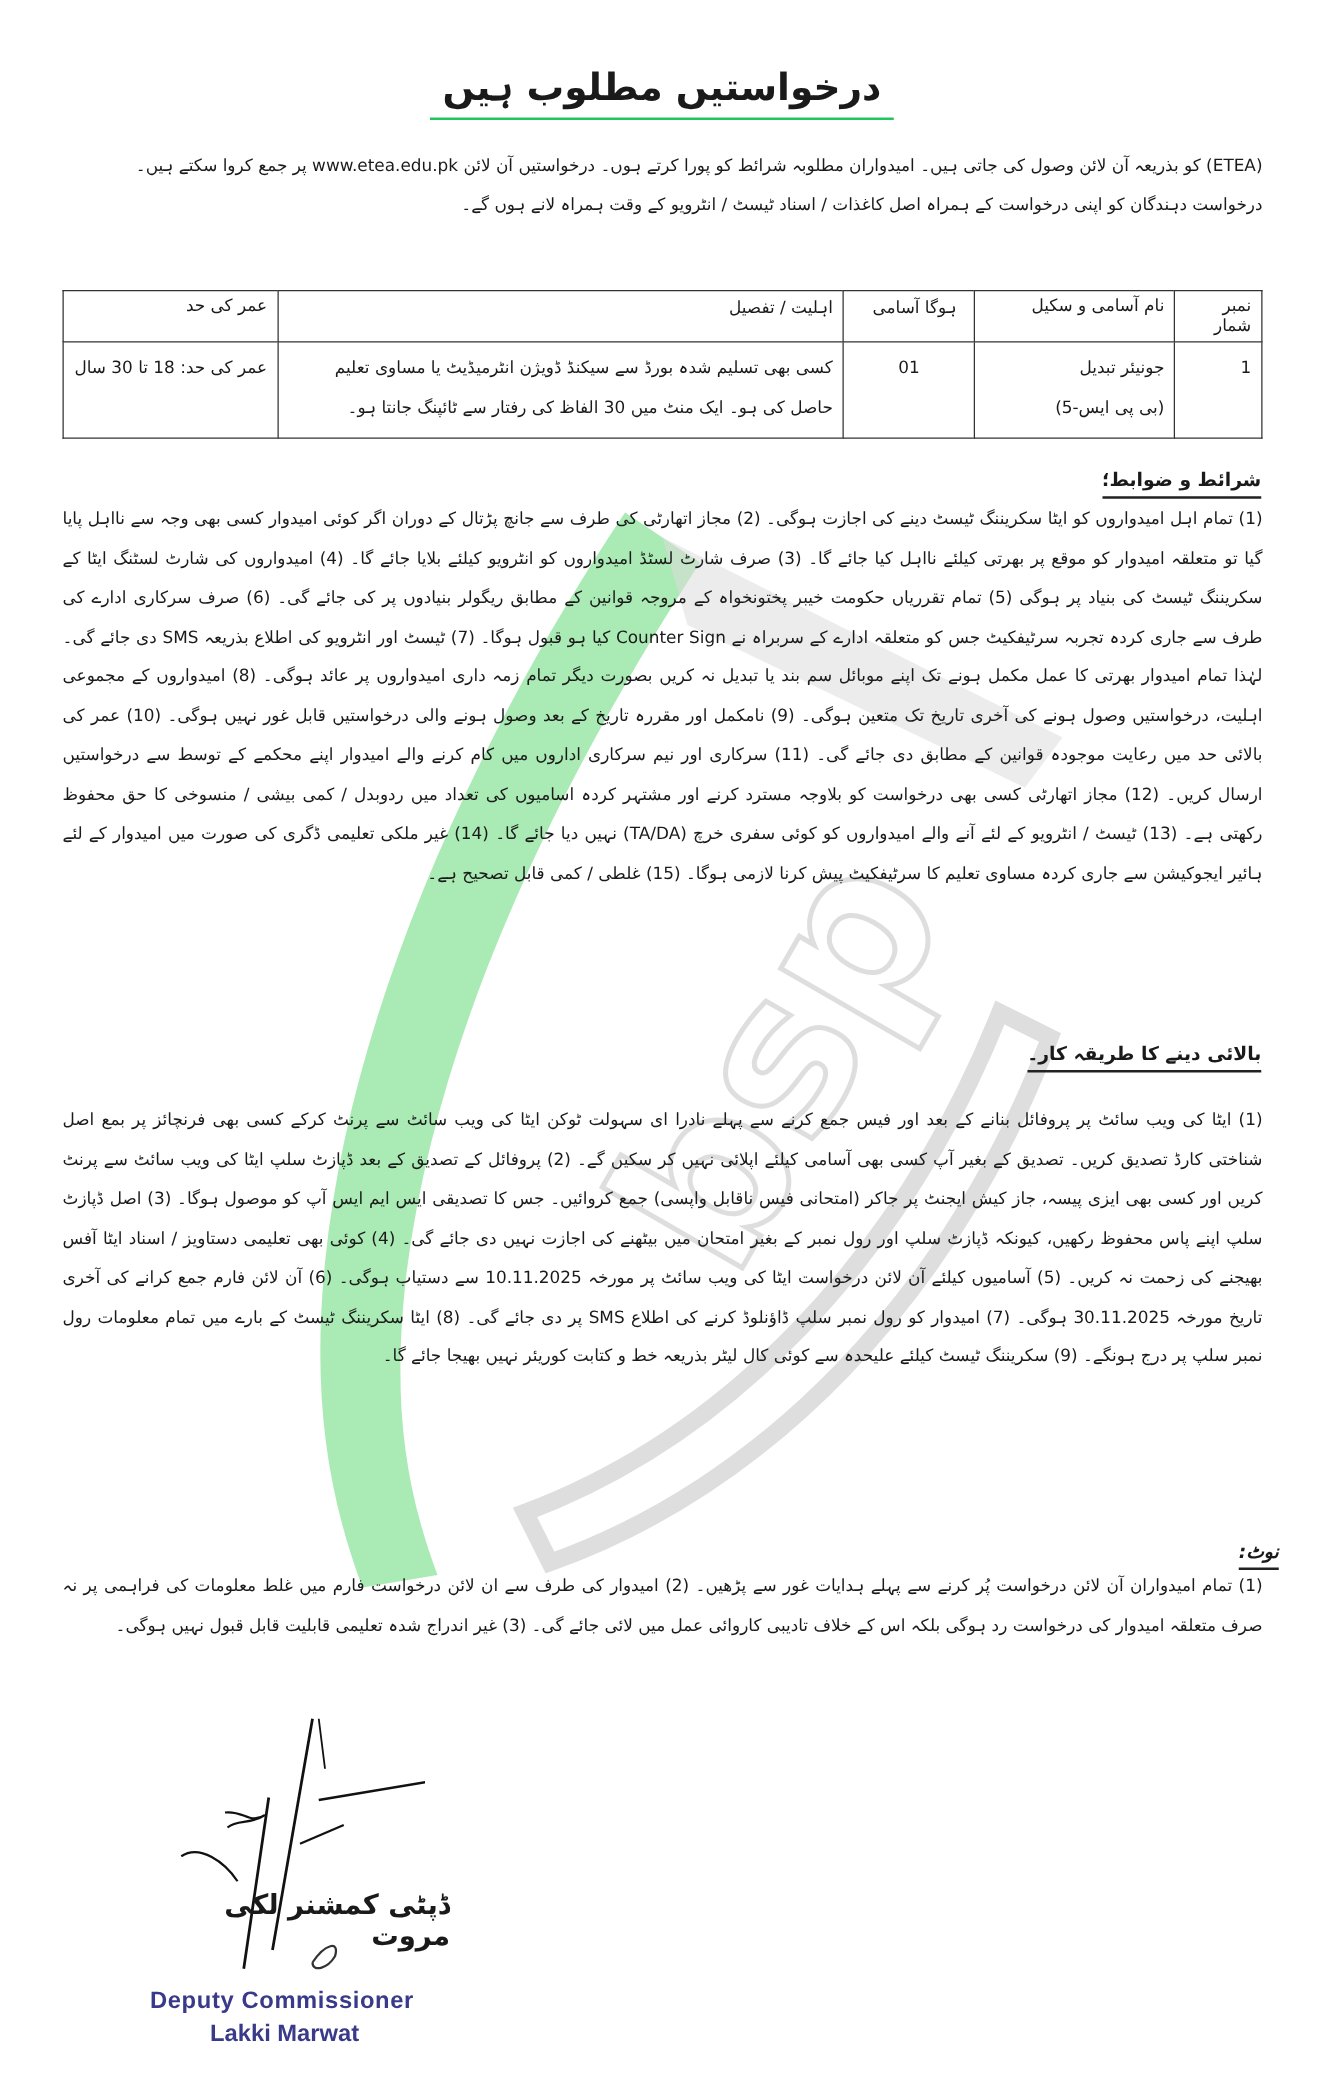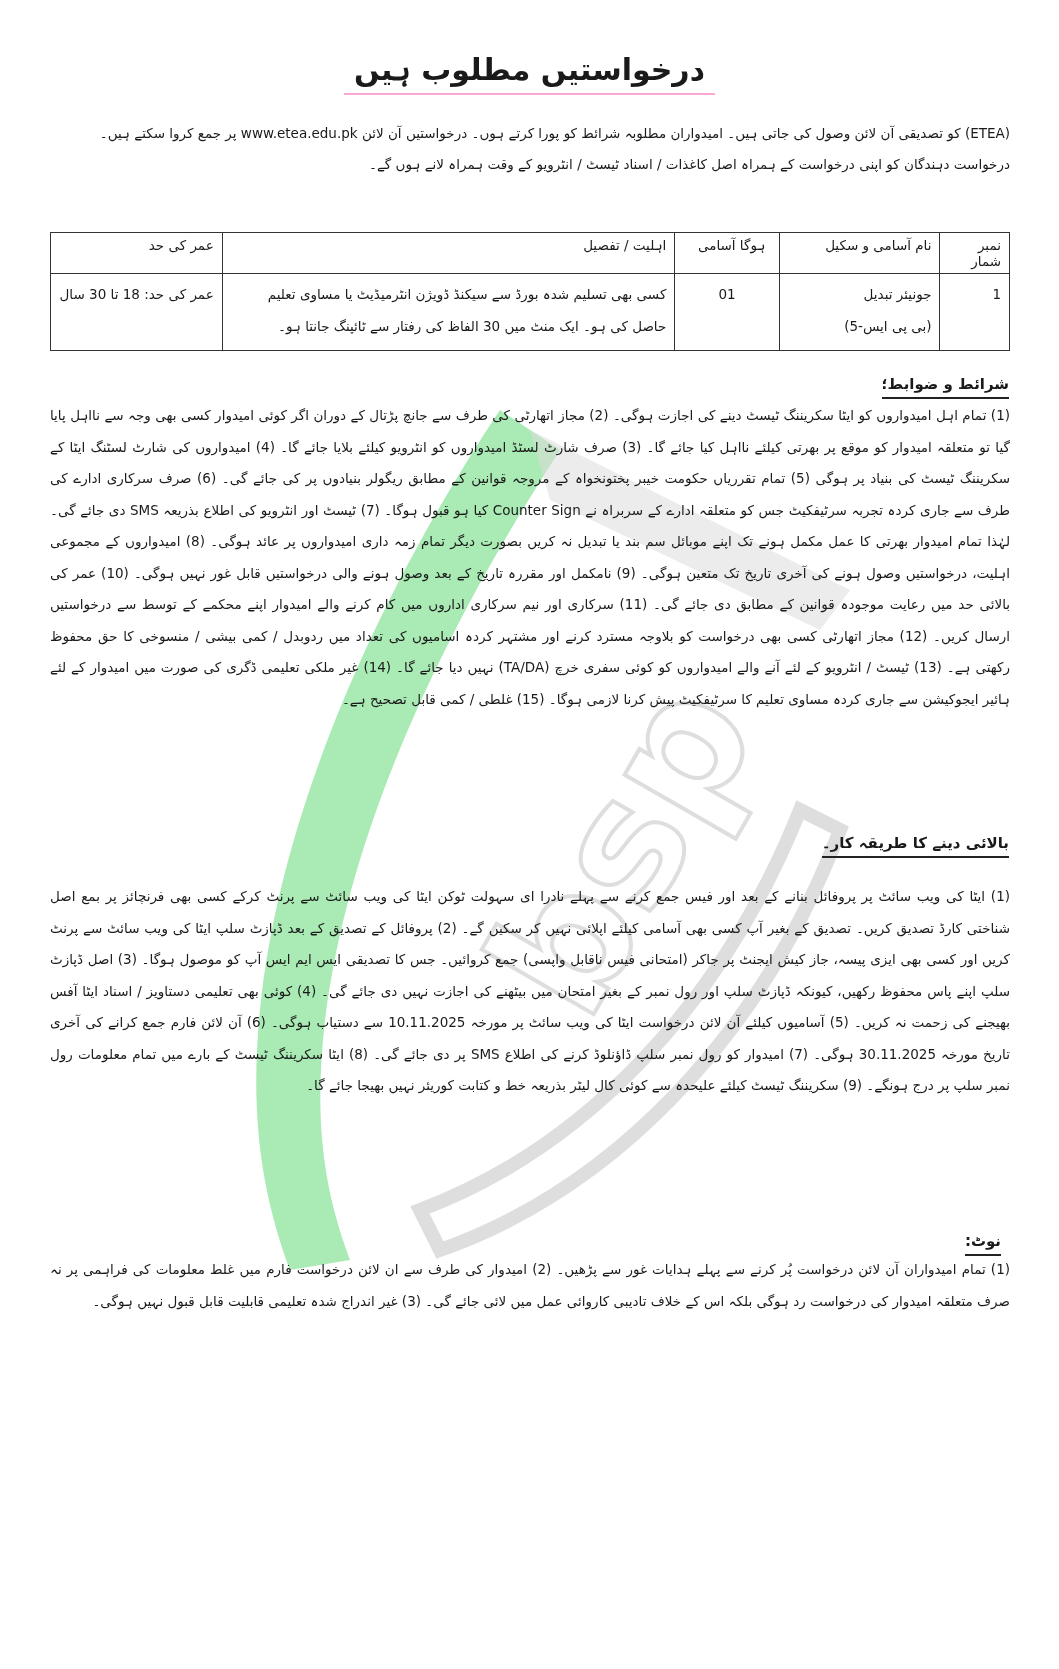--- a/index.html
+++ b/index.html
@@ -10,21 +10,21 @@
     .page { position: absolute; left: 0; top: 0; width: 1059px; height: 1669px; }
     .watermark-arc {
       position: absolute; left: 200px; top: 390px; width: 700px; height: 900px;
       pointer-events: none; z-index: 0;
     }
     .rtl { direction: rtl; text-align: right; }
     .title {
       position: absolute; left: 0; right: 0; top: 52px; text-align: center;
       font-size: 30px; font-weight: bold; z-index: 2;
     }
-    .title span { border-bottom: 2px solid #f9a8d4; padding: 0 10px 6px 10px; }
+    .title span { border-bottom: 2px solid #22c55e; padding: 0 10px 6px 10px; }
     .intro {
       position: absolute; left: 50px; width: 960px; top: 118px;
       font-size: 13.5px; line-height: 31px; z-index: 2;
     }
     .intro p { margin: 0; white-space: nowrap; overflow: hidden; }
     table.posts {
       position: absolute; left: 50px; top: 232px; width: 960px;
       border-collapse: collapse; z-index: 2; direction: rtl;
       font-size: 13.5px;
     }
@@ -38,21 +38,21 @@
     .c-name { width: 138px; }
     .c-count { width: 80px; text-align: center !important; }
     .c-qual { width: 440px; }
     .c-age { width: 150px; }
     .section-head {
       position: absolute; z-index: 2; font-size: 15px; font-weight: bold; margin-top: 12px;
     }
     .section-head span { border-bottom: 2px solid #222; padding-bottom: 4px; }
     .h-terms { right: 50px; top: 363px; }
     .h-method { right: 50px; top: 822px; }
-    .h-note { right: 58px; top: 1220px; }
+    .h-note { right: 36px; top: 1220px; font-style: italic; }
     .body-block {
       position: absolute; left: 50px; width: 960px; z-index: 2;
       font-size: 13.5px; line-height: 31.5px; text-align: justify; text-align-last: right;
     }
     .terms { top: 400px; }
     .method { top: 858px; margin-top: 23px; }
     .note { top: 1254px; }
     .body-block p { margin: 0; }
     .sig-area { position: absolute; left: 60px; top: 1360px; width: 300px; height: 300px; z-index: 2; }
     .sig-svg { position: absolute; left: 40px; top: 0; }
@@ -78,21 +78,21 @@
     <path d="M330 40 L 650 200 L 620 240 L 350 110 Z" fill="#dcdcdc" opacity="0.55"></path>
     <path d="M220 820 C 380 760, 520 620, 600 420 L 640 440 C 560 650, 410 800, 240 860 Z" fill="none" stroke="#c8c8c8" stroke-width="14" opacity="0.6"></path>
     <text x="250" y="600" transform="rotate(-60 350 500)" font-family="DejaVu Sans, sans-serif" font-size="170" font-weight="bold" fill="none" stroke="#c4c4c4" stroke-width="4" opacity="0.55">bsp</text>
   </svg>
 
   <div class="title">
     <span>درخواستیں مطلوب ہیں</span>
   </div>
 
   <div class="intro rtl">
-    <p>(ETEA) کو تصدیقی آن لائن وصول کی جاتی ہیں۔ امیدواران مطلوبہ شرائط کو پورا کرتے ہوں۔ درخواستیں آن لائن www.etea.edu.pk پر جمع کروا سکتے ہیں۔</p>
+    <p>(ETEA) کو بذریعہ آن لائن وصول کی جاتی ہیں۔ امیدواران مطلوبہ شرائط کو پورا کرتے ہوں۔ درخواستیں آن لائن www.etea.edu.pk پر جمع کروا سکتے ہیں۔</p>
     <p>درخواست دہندگان کو اپنی درخواست کے ہمراہ اصل کاغذات / اسناد ٹیسٹ / انٹرویو کے وقت ہمراہ لانے ہوں گے۔</p>
   </div>
 
   <table class="posts">
     <thead>
       <tr>
         <th class="c-no">نمبر شمار</th>
         <th class="c-name">نام آسامی و سکیل</th>
         <th class="c-count">ہوگا آسامی</th>
         <th class="c-qual">اہلیت / تفصیل</th>
@@ -127,14 +127,29 @@
     <p>(1) ایٹا کی ویب سائٹ پر پروفائل بنانے کے بعد اور فیس جمع کرنے سے پہلے نادرا ای سہولت ٹوکن ایٹا کی ویب سائٹ سے پرنٹ کرکے کسی بھی فرنچائز پر بمع اصل شناختی کارڈ تصدیق کریں۔ تصدیق کے بغیر آپ کسی بھی آسامی کیلئے اپلائی نہیں کر سکیں گے۔ (2) پروفائل کے تصدیق کے بعد ڈپازٹ سلپ ایٹا کی ویب سائٹ سے پرنٹ کریں اور کسی بھی ایزی پیسہ، جاز کیش ایجنٹ پر جاکر (امتحانی فیس ناقابل واپسی) جمع کروائیں۔ جس کا تصدیقی ایس ایم ایس آپ کو موصول ہوگا۔ (3) اصل ڈپازٹ سلپ اپنے پاس محفوظ رکھیں، کیونکہ ڈپازٹ سلپ اور رول نمبر کے بغیر امتحان میں بیٹھنے کی اجازت نہیں دی جائے گی۔ (4) کوئی بھی تعلیمی دستاویز / اسناد ایٹا آفس بھیجنے کی زحمت نہ کریں۔ (5) آسامیوں کیلئے آن لائن درخواست ایٹا کی ویب سائٹ پر مورخہ 10.11.2025 سے دستیاب ہوگی۔ (6) آن لائن فارم جمع کرانے کی آخری تاریخ مورخہ 30.11.2025 ہوگی۔ (7) امیدوار کو رول نمبر سلپ ڈاؤنلوڈ کرنے کی اطلاع SMS پر دی جائے گی۔ (8) ایٹا سکریننگ ٹیسٹ کے بارے میں تمام معلومات رول نمبر سلپ پر درج ہونگے۔ (9) سکریننگ ٹیسٹ کیلئے علیحدہ سے کوئی کال لیٹر بذریعہ خط و کتابت کوریئر نہیں بھیجا جائے گا۔</p>
   </div>
 
   <div class="section-head h-note rtl">
     <span>نوٹ:</span>
   </div>
   <div class="body-block note rtl">
     <p>(1) تمام امیدواران آن لائن درخواست پُر کرنے سے پہلے ہدایات غور سے پڑھیں۔ (2) امیدوار کی طرف سے ان لائن درخواست فارم میں غلط معلومات کی فراہمی پر نہ صرف متعلقہ امیدوار کی درخواست رد ہوگی بلکہ اس کے خلاف تادیبی کاروائی عمل میں لائی جائے گی۔ (3) غیر اندراج شدہ تعلیمی قابلیت قابل قبول نہیں ہوگی۔</p>
   </div>
 
+  <div class="sig-area">
+    <svg class="sig-svg" width="240" height="230" viewBox="0 0 240 230">
+      <path d="M150 15 L 118 200" stroke="#111" stroke-width="2.2" fill="none"></path>
+      <path d="M155 15 L 160 55" stroke="#111" stroke-width="1.5" fill="none"></path>
+      <path d="M115 78 L 95 215" stroke="#111" stroke-width="2.2" fill="none"></path>
+      <path d="M80 90 C 95 88, 100 100, 112 92 C 100 100, 90 95, 82 102" stroke="#111" stroke-width="1.8" fill="none"></path>
+      <path d="M45 125 C 60 115, 80 130, 90 145" stroke="#111" stroke-width="1.8" fill="none"></path>
+      <path d="M140 115 L 175 100" stroke="#111" stroke-width="1.8" fill="none"></path>
+      <path d="M155 80 L 245 65" stroke="#111" stroke-width="2" fill="none"></path>
+      <path d="M150 210 C 160 195, 172 192, 168 205 C 162 215, 150 218, 150 210" stroke="#333" stroke-width="1.8" fill="none"></path>
+    </svg>
+    <div class="sig-urdu">ڈپٹی کمشنر لکی مروت</div>
+    <div class="stamp-1">Deputy Commissioner</div>
+    <div class="stamp-2">Lakki Marwat</div>
+  </div>
 
 </div>
 
 </body></html>

